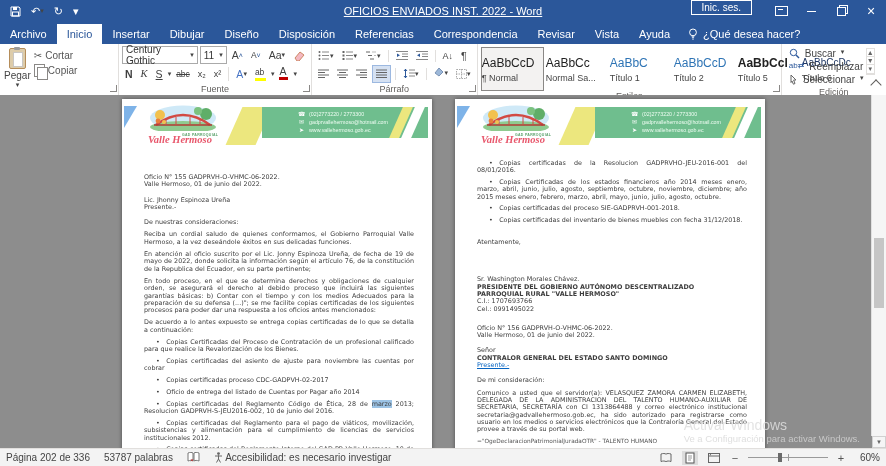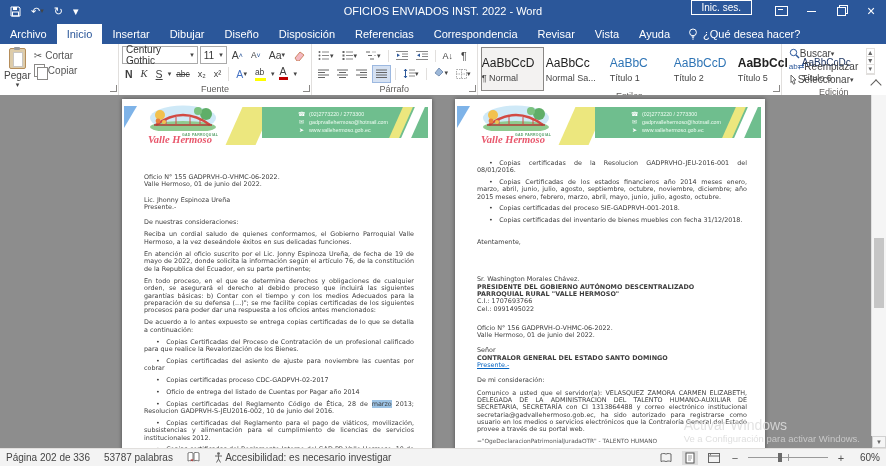--- a/index.html
+++ b/index.html
@@ -2,21 +2,21 @@
 <html><head>
 <meta charset="utf-8">
 <style>
   html,body{margin:0;padding:0;}
   body{width:886px;height:466px;overflow:hidden;font-family:"Liberation Sans",sans-serif;
        -webkit-font-smoothing:antialiased;background:#8d8d8d;position:relative;}
   
   .titlebar{height:22px;background:#2b579a;color:#fff;display:flex;align-items:center;font-size:11px;position:relative;}
   .qat{display:flex;align-items:center;gap:10px;padding-left:10px;}
   .qat .qi{color:#fff;font-size:11px;line-height:22px;cursor:default;display:flex;align-items:center;}
-  .title-text{position:absolute;left:0;right:0;text-align:center;font-size:11px;color:#fff;pointer-events:none;}
+  .title-text{position:absolute;left:0;right:0;text-align:center;font-size:11px;color:#fff;pointer-events:none;text-decoration:underline;}
   .tb-right{margin-left:auto;display:flex;align-items:flex-start;height:22px;}
   .signin{border:1px solid #fff;color:#fff;font-size:10px;padding:1px 10px;margin-right:14px;background:transparent;}
   .winbtn{width:30px;height:22px;display:flex;align-items:center;justify-content:center;color:#fff;font-size:11px;}
   .mini-bar{display:inline-block;width:9px;border-bottom:1px solid #fff;}
   .restore-box{display:inline-block;width:7px;height:7px;border:1px solid #fff;box-shadow:2px -2px 0 -1px #2b579a,2px -2px 0 0 #fff;}
   .ribbon-opt{display:inline-block;width:11px;height:8px;border:1px solid #fff;position:relative;}
   .ribbon-opt:after{content:"";position:absolute;left:2px;top:2px;width:5px;height:0;border-top:1px solid #fff;}
   
   .tabs{height:22px;background:#2b579a;display:flex;align-items:flex-end;font-size:11px;color:#fff;}
   .tab{padding:4px 10px 4px;cursor:default;}
@@ -46,21 +46,21 @@
   .colorbar i{display:block;height:3px;margin-top:1px;}
   .vline{width:1px;background:#e1dfdd;height:40px;margin:0 2px;align-self:center;}
   .stylecard{width:61px;height:42px;border:1px solid transparent;display:flex;flex-direction:column;align-items:flex-start;justify-content:center;margin:1px 1px 0 0;}
   .stylecard.sel{border:1px solid #8a8886;background:#f3f2f1;}
   .sprev{font-size:12px;color:#222;line-height:14px;}
   .sprev.blue{color:#2e74b5;} .sprev.bold{font-weight:bold;} .sprev.navy{color:#1f3763;font-size:10px;}
   .sname{font-size:9px;color:#444;margin-top:3px;}
   .stylescroll{width:13px;display:flex;flex-direction:column;border:1px solid #e1dfdd;margin:2px 0 0 1px;}
   .stylescroll div{flex:1;display:flex;align-items:center;justify-content:center;font-size:7px;color:#666;border-bottom:1px solid #e1dfdd;}
   .edit-col{display:flex;flex-direction:column;justify-content:center;gap:2px;padding:2px 4px;}
-  .edit-item{display:flex;align-items:center;font-size:10px;color:#444;white-space:nowrap;}
+  .edit-item{display:flex;align-items:flex-start;gap:5px;font-size:10px;color:#444;white-space:nowrap;}
   .chev{position:absolute;right:6px;bottom:6px;width:7px;height:7px;border-left:1.5px solid #605e5c;border-top:1.5px solid #605e5c;transform:rotate(45deg);}
   .icon-svg{display:inline-block;vertical-align:middle;}
   
   .docarea{position:absolute;top:95px;left:0;right:0;bottom:18px;background:#8d8d8d;overflow:hidden;}
   .page{position:absolute;top:4px;width:310px;height:380px;background:#fff;box-shadow:0 0 4px rgba(0,0,0,.45);overflow:hidden;}
   .page.p1{left:122px;} .page.p2{left:455px;}
   
   .lh{position:relative;height:47px;margin-top:5px;}
   .lh .tri{position:absolute;left:2px;top:2px;width:13px;height:22px;background:#7eb3e8;clip-path:polygon(0 0,100% 0,0 100%);}
   .lh .logo{position:absolute;left:26px;top:1px;width:78px;}

